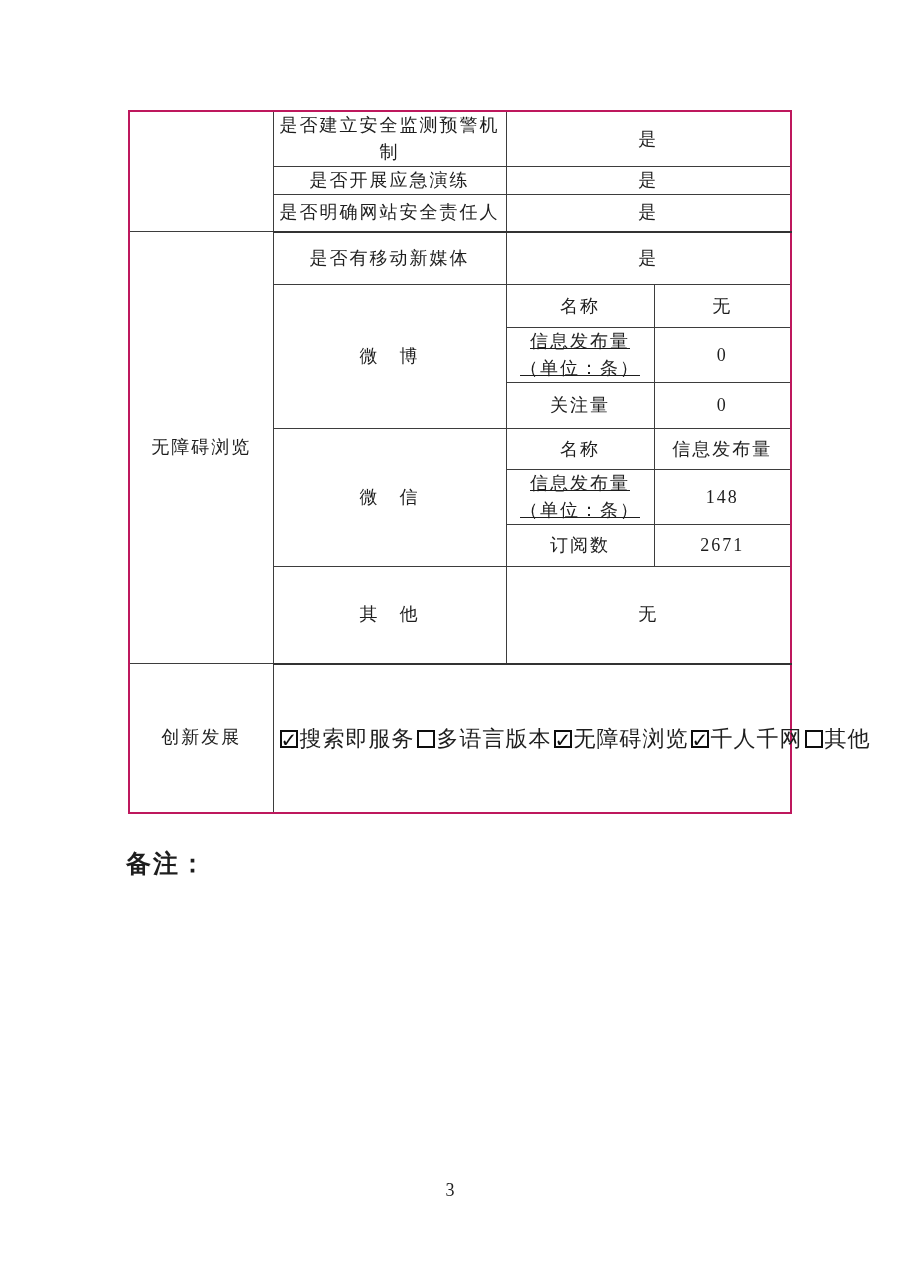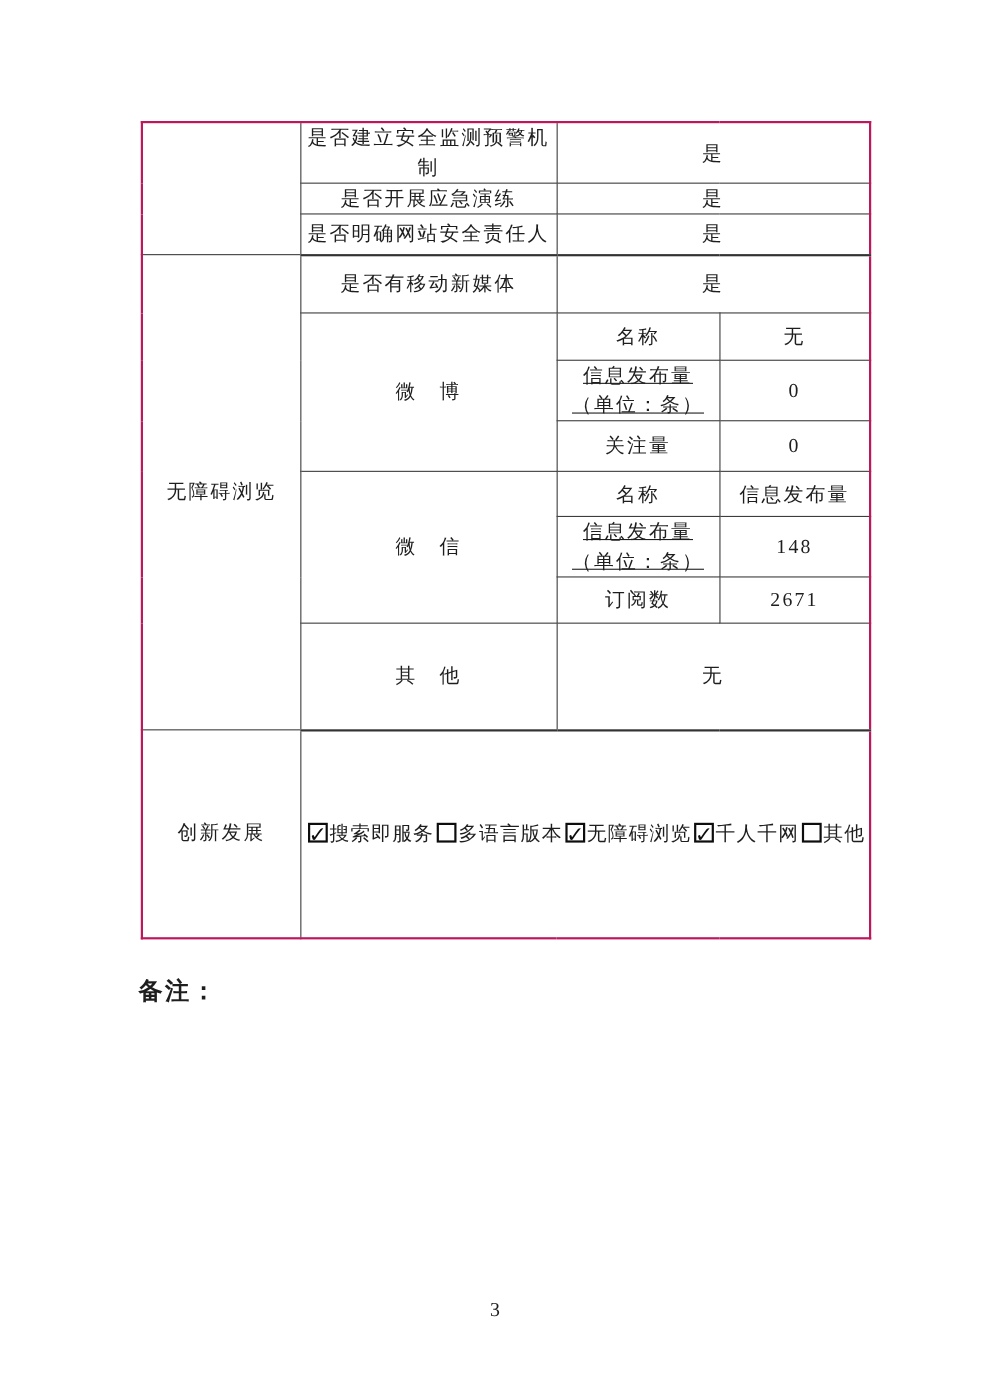--- a/index.html
+++ b/index.html
@@ -36,21 +36,21 @@
   
   .doc-table { border: 2px solid #be185d; }
   .doc-table tr.section-end td { border-bottom-width: 2px; border-bottom-color: #333; }
   .num { letter-spacing: 0.5px; }
   .two-line div { line-height: 1.5; text-decoration: underline; }
 
   
   .cb-line {
     white-space: nowrap;
     letter-spacing: 1px;
-    font-size: 18px;
+    font-size: 22px;
   }
   .cb {
     display: inline-block;
     width: 14px;
     height: 14px;
     border: 2px solid #0d0d0d;
     background: #ffffff;
     vertical-align: -2px;
     margin: 0 2px 0 2px;
     position: relative;
@@ -61,22 +61,22 @@
     left: -1px;
     top: -7px;
     font-size: 20px;
     font-weight: bold;
     color: #0d0d0d;
     font-family: "DejaVu Sans", sans-serif;
   }
   .notes {
     position: absolute;
     left: 126px;
-    top: 886px;
-    font-size: 22px;
+    top: 847px;
+    font-size: 25px;
     font-weight: bold;
     letter-spacing: 2px;
   }
   .page-number {
     position: absolute;
     left: 0;
     top: 1180px;
     width: 100%;
     text-align: center;
     font-size: 18px;
@@ -145,21 +145,21 @@
     </tr>
     <tr style="height:42px">
       <td>订阅数</td>
       <td class="num">2671</td>
     </tr>
     <tr style="height:97px" class="section-end">
       <td>其　他</td>
       <td colspan="2">无</td>
     </tr>
 
-    <tr style="height:189px">
+    <tr style="height:149px">
       <td>创新发展</td>
       <td colspan="3">
         <span class="cb-line">
           <span class="cb checked"></span><span>搜索即服务</span><span class="cb"></span><span>多语言版本</span><span class="cb checked"></span><span>无障碍浏览</span><span class="cb checked"></span><span>千人千网</span><span class="cb"></span><span>其他</span>
         </span>
       </td>
     </tr>
   </tbody>
     </table>
 

